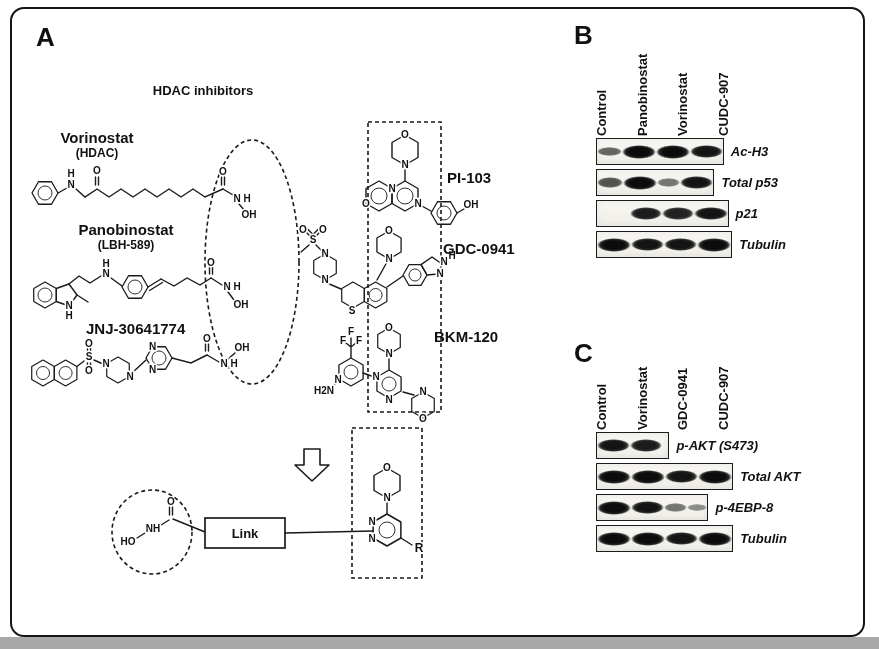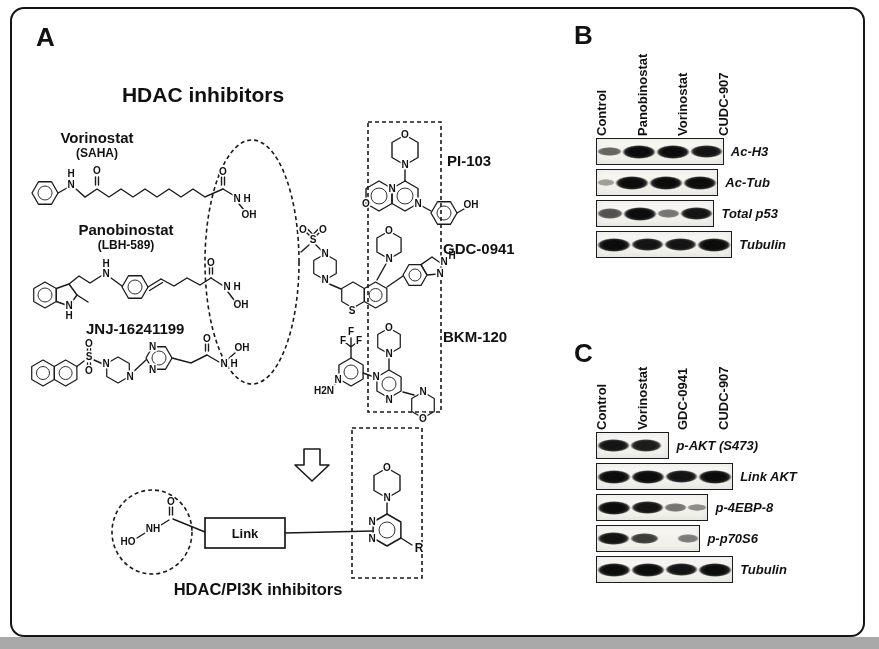--- a/index.html
+++ b/index.html
@@ -2,21 +2,21 @@
 <html><head>
 <meta charset="utf-8">
 <style>
   html,body{margin:0;padding:0;background:#fff;}
   body{font-family:"Liberation Sans",sans-serif;color:#111;}
   .page{position:relative;width:879px;height:649px;background:#fff;overflow:hidden;}
   .frame{position:absolute;left:10px;top:7px;width:851px;height:626px;border:2.5px solid #151515;border-radius:14px;pointer-events:none;}
   .bottom-strip{position:absolute;left:0;bottom:0;width:879px;height:12px;background:#a9a9a9;}
   .panel{position:absolute;left:0;top:0;width:879px;height:649px;}
   .letter{position:absolute;font-size:26px;font-weight:bold;line-height:1;}
-  .sec-title{position:absolute;font-weight:bold;font-size:21px;text-align:center;}
+  .sec-title{position:absolute;font-weight:bold;font-size:13px;text-align:center;}
   .cmp{position:absolute;text-align:center;}
   .cmp-name{font-weight:bold;font-size:15px;white-space:nowrap;}
   .cmp-alias{font-weight:bold;font-size:12px;white-space:nowrap;}
   .abs{position:absolute;}
   
   .struct-svg{position:absolute;left:15px;top:115px;}
   .bond{stroke:#1a1a1a;stroke-width:1.4;fill:none;stroke-linecap:round;}
   .ring{fill:none;stroke:#1a1a1a;stroke-width:1.4;stroke-linejoin:round;}
   .arc{fill:none;stroke:#1a1a1a;stroke-width:0.9;}
   .atom{font:bold 10px "Liberation Sans",sans-serif;fill:#111;text-anchor:middle;paint-order:stroke;stroke:#fff;stroke-width:3px;}
@@ -224,32 +224,31 @@
         <text class="atom rbig" x="404" y="437">R</text>
         <ellipse class="dashed" cx="137" cy="417" rx="40" ry="42"></ellipse>
       </g>
     </svg>
 
     <div class="letter" style="left:36px;top:24px">A</div>
     <div class="sec-title" style="left:97px;top:83px;width:212px">HDAC inhibitors</div>
 
     <div class="cmp" style="left:42px;top:129px;width:110px">
       <div class="cmp-name">Vorinostat</div>
-      <div class="cmp-alias">(SAHA)</div>
+      <div class="cmp-alias">(HDAC)</div>
     </div>
     <div class="cmp" style="left:61px;top:221px;width:130px">
       <div class="cmp-name">Panobinostat</div>
       <div class="cmp-alias">(LBH-589)</div>
     </div>
-    <div class="cmp-name abs" style="left:86px;top:320px">JNJ-16241199</div>
-    <div class="cmp-name abs" style="left:447px;top:152px">PI-103</div>
+    <div class="cmp-name abs" style="left:86px;top:320px">JNJ-30641774</div>
+    <div class="cmp-name abs" style="left:447px;top:169px">PI-103</div>
     <div class="cmp-name abs" style="left:443px;top:240px">GDC-0941</div>
-    <div class="cmp-name abs" style="left:443px;top:328px">BKM-120</div>
-
-    <div class="sec-title" style="left:128px;top:580px;width:260px;font-size:16.5px">HDAC/PI3K inhibitors</div>
+    <div class="cmp-name abs" style="left:434px;top:328px">BKM-120</div>
+
   </div>
 
   <div class="blot-panel" style="left:572px;top:22px">
     <div class="letter" style="left:2px;top:0">B</div>
     <div class="lanes" id="lanes-b" style="left:24px;top:14px;width:162px;height:100px">
         <div class="lane-label" style="left: 13px;">Control</div>
         <div class="lane-label" style="left: 53.5px;">Panobinostat</div>
         <div class="lane-label" style="left: 94px;">Vorinostat</div>
         <div class="lane-label" style="left: 134.5px;">CUDC-907</div>
       </div>
@@ -267,50 +266,48 @@
             </div>
             <div class="lane">
               <div class="band" style="width: 33.15px; height: 13.6px; opacity: 0.96;"></div>
             </div>
           </div>
           <div class="blot-label">Ac-H3</div>
         </div>
         <div class="blot-row">
           <div class="blot-box">
             <div class="lane">
-              <div class="band" style="width: 18.36px; height: 6.64px; opacity: 0.36;"></div>
-            </div>
-            <div class="lane">
-              <div class="band" style="width: 34px; height: 14px; opacity: 1;"></div>
-            </div>
-            <div class="lane">
-              <div class="band" style="width: 34px; height: 14px; opacity: 1;"></div>
-            </div>
-            <div class="lane">
-              <div class="band" style="width: 34px; height: 14px; opacity: 1;"></div>
-            </div>
-          </div>
-          <div class="blot-label">Ac-Tub</div>
-        </div>
-        <div class="blot-row">
-          <div class="blot-box">
-            <div class="lane">
               <div class="band" style="width: 26.35px; height: 10.4px; opacity: 0.69;"></div>
             </div>
             <div class="lane">
               <div class="band" style="width: 34px; height: 14px; opacity: 1;"></div>
             </div>
             <div class="lane">
               <div class="band" style="width: 22.95px; height: 8.8px; opacity: 0.54;"></div>
             </div>
             <div class="lane">
               <div class="band" style="width: 33.15px; height: 13.6px; opacity: 0.96;"></div>
             </div>
           </div>
           <div class="blot-label">Total p53</div>
+        </div>
+        <div class="blot-row">
+          <div class="blot-box">
+            <div class="lane"></div>
+            <div class="lane">
+              <div class="band" style="width: 32.3px; height: 13.2px; opacity: 0.93;"></div>
+            </div>
+            <div class="lane">
+              <div class="band" style="width: 31.45px; height: 12.8px; opacity: 0.9;"></div>
+            </div>
+            <div class="lane">
+              <div class="band" style="width: 33.15px; height: 13.6px; opacity: 0.96;"></div>
+            </div>
+          </div>
+          <div class="blot-label">p21</div>
         </div>
         <div class="blot-row">
           <div class="blot-box">
             <div class="lane">
               <div class="band" style="width: 34px; height: 14px; opacity: 1;"></div>
             </div>
             <div class="lane">
               <div class="band" style="width: 33.15px; height: 13.6px; opacity: 0.96;"></div>
             </div>
             <div class="lane">
@@ -355,53 +352,38 @@
             <div class="lane">
               <div class="band" style="width: 34px; height: 14px; opacity: 1;"></div>
             </div>
             <div class="lane">
               <div class="band" style="width: 33.15px; height: 13.6px; opacity: 0.96;"></div>
             </div>
             <div class="lane">
               <div class="band" style="width: 34px; height: 14px; opacity: 1;"></div>
             </div>
           </div>
-          <div class="blot-label">Link AKT</div>
+          <div class="blot-label">Total AKT</div>
         </div>
         <div class="blot-row">
           <div class="blot-box">
             <div class="lane">
               <div class="band" style="width: 34px; height: 14px; opacity: 1;"></div>
             </div>
             <div class="lane">
               <div class="band" style="width: 33.15px; height: 13.6px; opacity: 0.96;"></div>
             </div>
             <div class="lane">
               <div class="band" style="width: 22.95px; height: 8.8px; opacity: 0.54;"></div>
             </div>
             <div class="lane">
               <div class="band" style="width: 20.4px; height: 7.6px; opacity: 0.44;"></div>
             </div>
           </div>
           <div class="blot-label">p-4EBP-8</div>
-        </div>
-        <div class="blot-row">
-          <div class="blot-box">
-            <div class="lane">
-              <div class="band" style="width: 33.15px; height: 13.6px; opacity: 0.96;"></div>
-            </div>
-            <div class="lane">
-              <div class="band" style="width: 28.9px; height: 11.6px; opacity: 0.79;"></div>
-            </div>
-            <div class="lane"></div>
-            <div class="lane">
-              <div class="band" style="width: 22.1px; height: 8.4px; opacity: 0.51;"></div>
-            </div>
-          </div>
-          <div class="blot-label">p-p70S6</div>
         </div>
         <div class="blot-row">
           <div class="blot-box">
             <div class="lane">
               <div class="band" style="width: 34px; height: 14px; opacity: 1;"></div>
             </div>
             <div class="lane">
               <div class="band" style="width: 34px; height: 14px; opacity: 1;"></div>
             </div>
             <div class="lane">

